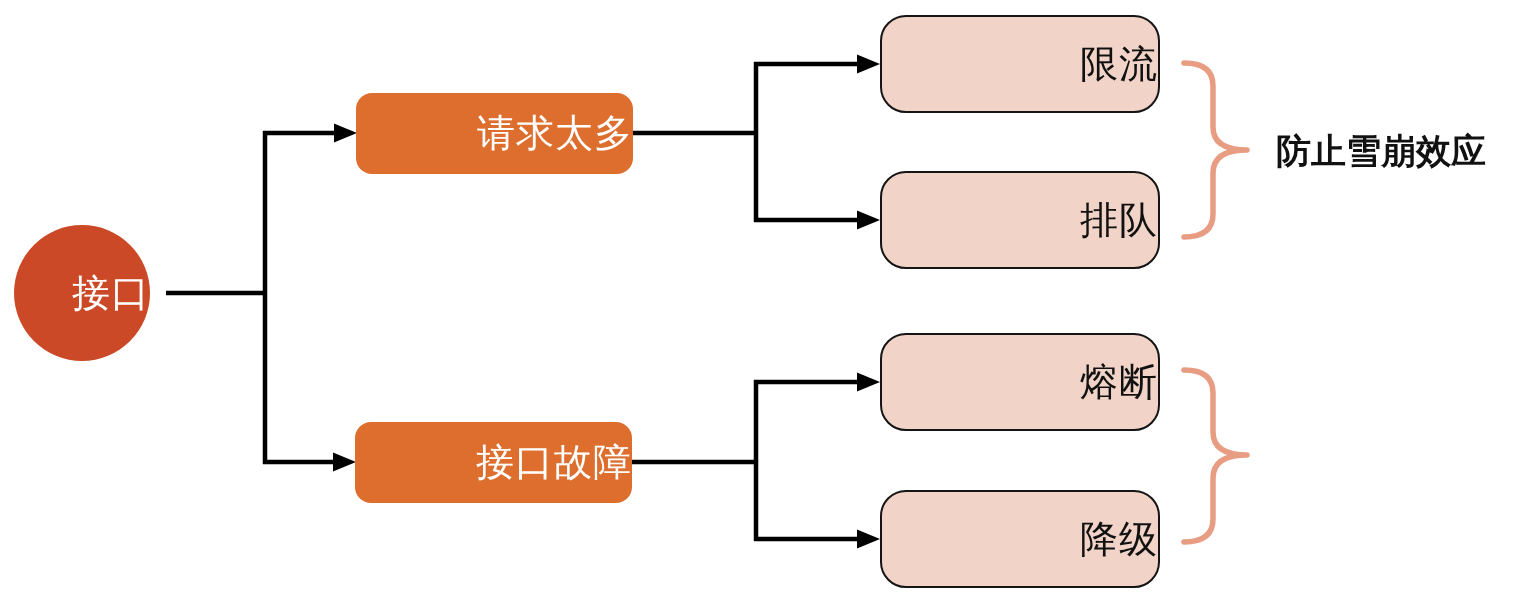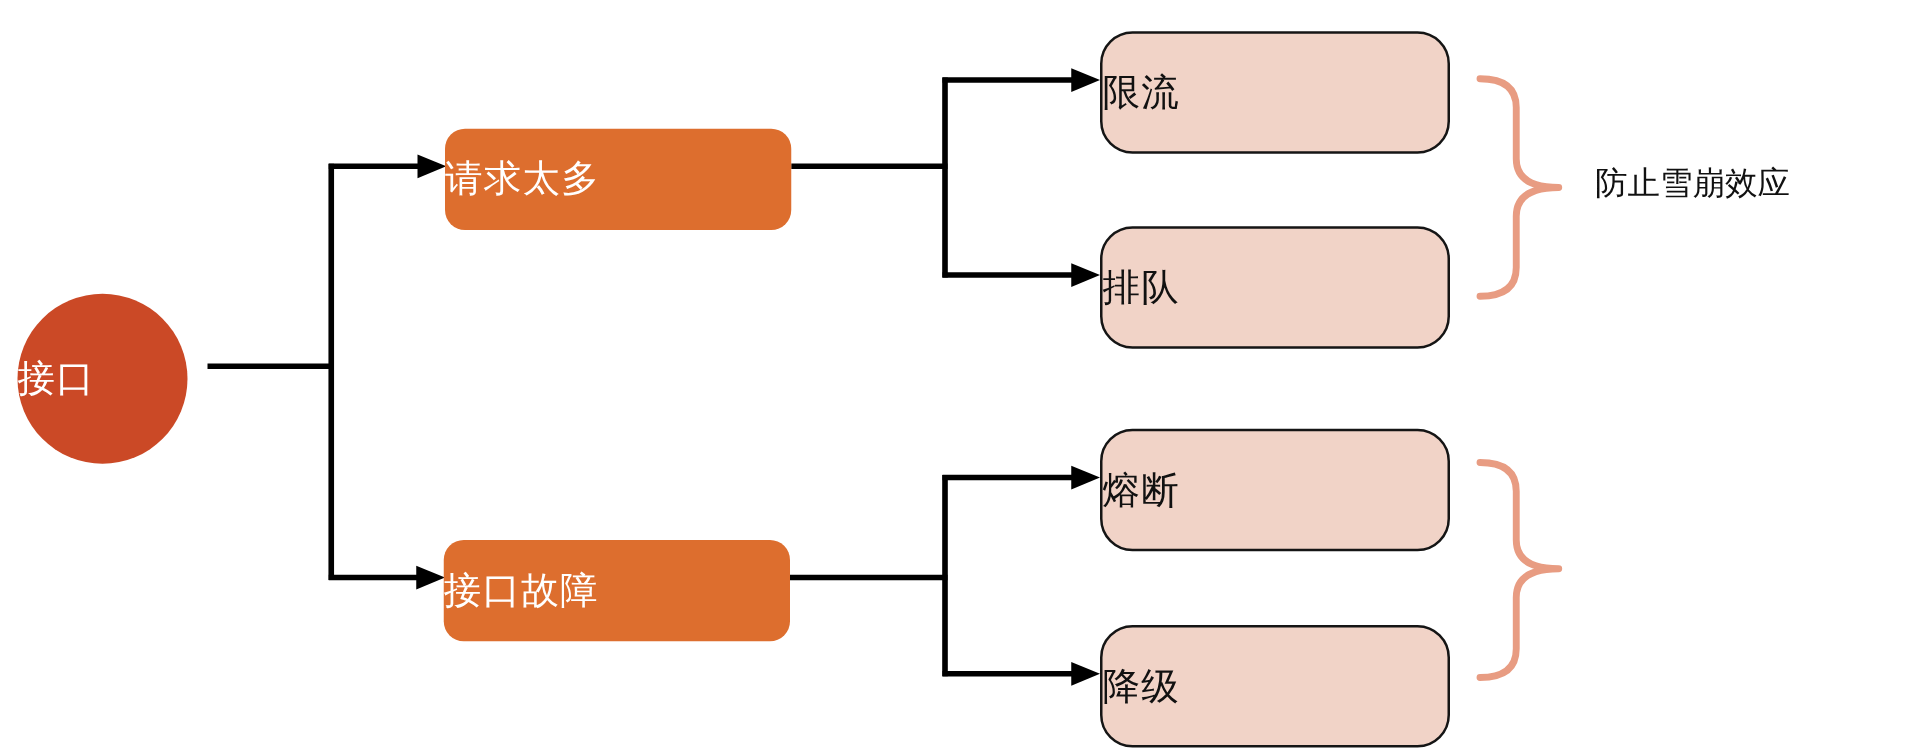--- a/index.html
+++ b/index.html
@@ -16,26 +16,25 @@
   .canvas{
     position:relative;
     width:1534px;height:604px;
     background:#fff;
     font-family:"Liberation Sans", sans-serif;
     overflow:hidden;
   }
   .canvas svg{position:absolute;left:0;top:0;}
   .node{
     position:absolute;
-    display:flex;align-items:center;justify-content:flex-start;
+    display:flex;align-items:center;justify-content:flex-end;
     box-sizing:border-box;
-    font-size:30px;
+    font-size:38px;
     letter-spacing:1px;
     white-space:nowrap;
-    margin-top:10px;
   }
   .node--root{
     left:14px;top:225px;width:136px;height:136px;
     background:var(--root_fill);
     color:var(--node_text_light);
     border-radius:50%;
   }
   .node--branch{
     background:var(--branch_fill);
     color:var(--node_text_light);
@@ -52,24 +51,25 @@
     width:280px;height:98px;
     left:880px;
   }
   .node--leaf.l1{top:15px;}
   .node--leaf.l2{top:171px;}
   .node--leaf.l3{top:333px;}
   .node--leaf.l4{top:490px;}
   .annotation{
     position:absolute;
     left:1276px;
-    font-size:26px;
+    font-size:35px;
     color:var(--node_text_dark);
     line-height:1;
     white-space:nowrap;
+    font-weight:bold;
   }
   .annotation.a1{top:133px;}
   .annotation.a2{top:438px;}
   .connector{stroke:var(--connector);stroke-width:4.5;fill:none;}
   .arrowhead{fill:var(--connector);stroke:none;}
   .brace{stroke:var(--brace);stroke-width:5.5;fill:none;stroke-linecap:round;stroke-linejoin:round;}
 </style>
 </head>
 <body>
 

